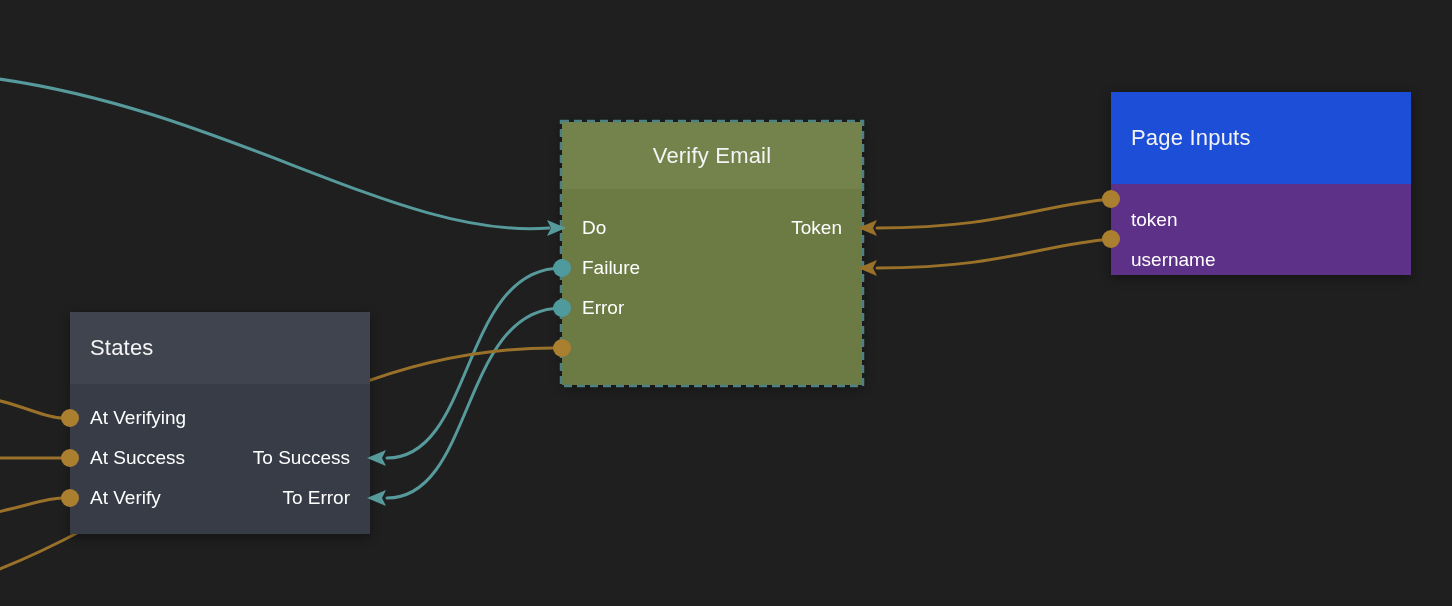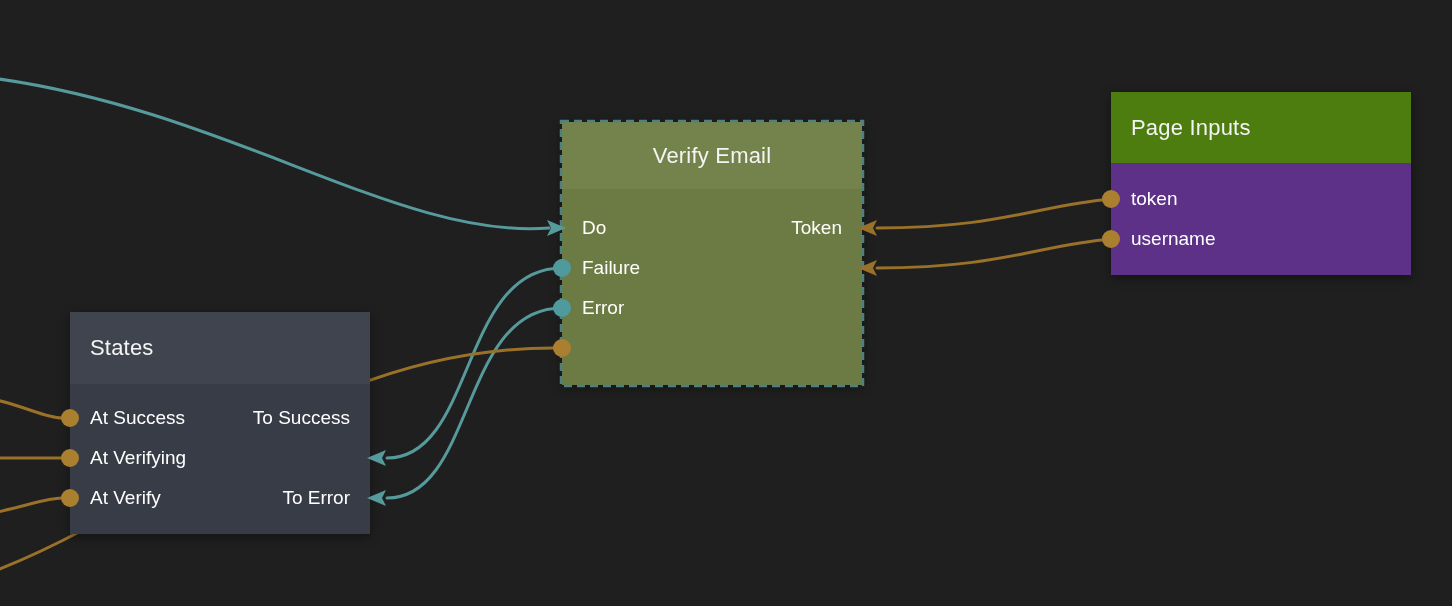--- a/index.html
+++ b/index.html
@@ -34,21 +34,21 @@
     color:#ffffff;
     font-size:19px;
     white-space:nowrap;
   }
   
   .node-verify        { left:562px; top:122px; height:263px; background:#6c7a43; }
   .node-verify .node-header { height:67px; background:#74824b;justify-content:center; }
   .node-verify .node-body   { padding-top:19px; }
   
   .node-pageinputs    { left:1111px; top:92px; height:183px; background:#5d3188; }
-  .node-pageinputs .node-header { height:71px; background:#4d7c0f; }
+  .node-pageinputs .node-header { height:92px; background:#1d4ed8; }
   .node-pageinputs .node-body   { padding-top:16px; }
   
   .node-states        { left:70px; top:312px; height:222px; background:#383c46; }
   .node-states .node-header { height:72px; background:#3f444e; }
   .node-states .node-body   { padding-top:14px; }
 
   .wire { fill:none; stroke-width:3; stroke-linecap:round; }
   .wire-teal   { stroke:#579a9b; }
   .wire-orange { stroke:#9a7129; }
   .port-teal   { fill:#4f9a9c; }
@@ -109,26 +109,26 @@
       </div>
     </div>
   </div>
 
   <div class="node node-states">
     <div class="node-header">
       <span>States</span>
     </div>
     <div class="node-body">
       <div class="port-row">
+        <span>At Verifying</span>
+        <span></span>
+      </div>
+      <div class="port-row">
         <span>At Success</span>
         <span>To Success</span>
-      </div>
-      <div class="port-row">
-        <span>At Verifying</span>
-        <span></span>
       </div>
       <div class="port-row">
         <span>At Verify</span>
         <span>To Error</span>
       </div>
     </div>
   </div>
 
   <svg class="layer" viewBox="0 0 1452 606">
     <rect class="selection-outline" x="561" y="121" width="302" height="265"></rect>

